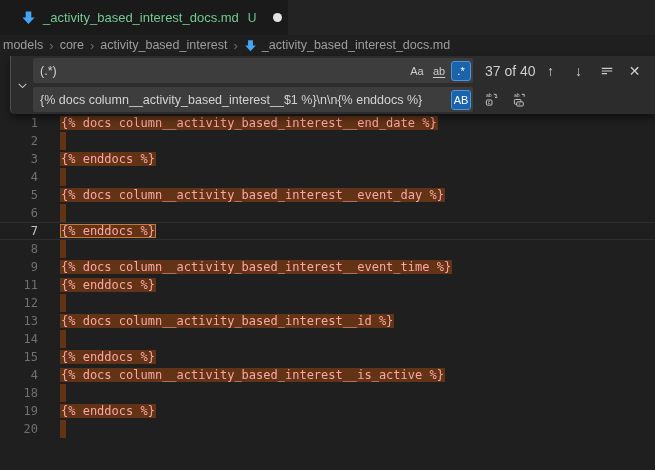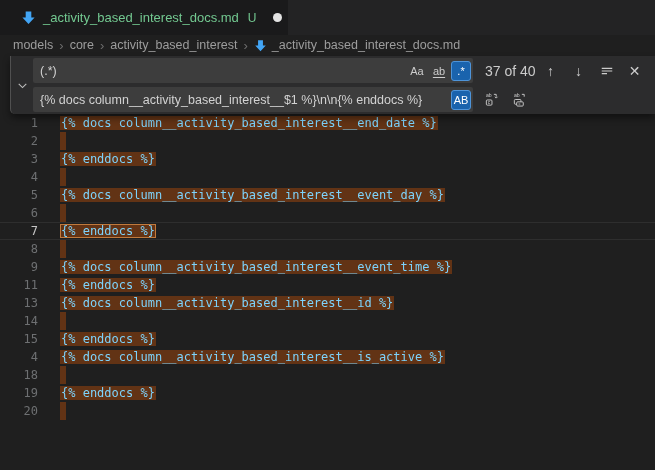--- a/index.html
+++ b/index.html
@@ -20,34 +20,34 @@
     padding:0 12px 0 21px; gap:7px; font-size:13px; cursor:pointer;
   }
   .tab .file-icon { width:15px; height:15px; flex:none; display:block; }
   .tab .tab-title { color:#73c991; white-space:nowrap; }
   .tab .git-badge { color:#73c991; font-size:12px; margin-left:2px; }
   .tab .dirty-dot { width:9px; height:9px; border-radius:50%; background:#e4e4e4; margin-left:9px; flex:none; }
 
   
   .breadcrumbs {
     position:absolute; top:35px; left:0; right:0; height:20px;
-    display:flex; align-items:center; padding-left:13px; gap:6px;
+    display:flex; align-items:center; padding-left:3px; gap:6px;
     font-size:12.5px; color:#9d9d9d; background:#1f1f1f; white-space:nowrap;
   }
   .breadcrumbs .sep { color:#6d6d6d; font-size:13px; }
   .breadcrumbs .crumb { cursor:pointer; }
   .breadcrumbs .crumb-file { display:flex; align-items:center; gap:5px; cursor:pointer; }
   .breadcrumbs .crumb-file svg { width:13px; height:13px; }
 
   
   .editor { position:absolute; top:55px; left:0; right:0; bottom:0; }
   .code { position:absolute; top:59px; left:0; right:0; }
   .line { height:18px; display:flex; font:12px/18px "DejaVu Sans Mono", monospace; white-space:pre; }
   .line .num { width:38px; flex:none; text-align:right; color:#6e7072; }
-  .line .txt { margin-left:22px; color:#7dd3fc; }
+  .line .txt { margin-left:22px; color:#fca5a5; }
   .match-span { background:#623315; padding:0 1px; }
   .match-span.empty { display:inline-block; width:6px; height:18px; vertical-align:top; padding:0; }
   .match-span.current { box-shadow: inset 0 0 0 1px #c07a3d; }
   .line.current-line { box-shadow: inset 0 1px 0 #2e2e2e, inset 0 -1px 0 #2e2e2e; }
   .line.current-line .num { color:#c6c6c6; }
 
   
   .find-widget {
     position:absolute; top:1px; left:10px; right:0; height:58px;
     background:#2c2c2d; border-left:1px solid #505050;
@@ -176,20 +176,21 @@
       <div class="line"><div class="num">1</div><div class="txt"><span class="match-span">{% docs column__activity_based_interest__end_date %}</span></div></div>
       <div class="line"><div class="num">2</div><div class="txt"><span class="match-span empty"></span></div></div>
       <div class="line"><div class="num">3</div><div class="txt"><span class="match-span">{% enddocs %}</span></div></div>
       <div class="line"><div class="num">4</div><div class="txt"><span class="match-span empty"></span></div></div>
       <div class="line"><div class="num">5</div><div class="txt"><span class="match-span">{% docs column__activity_based_interest__event_day %}</span></div></div>
       <div class="line"><div class="num">6</div><div class="txt"><span class="match-span empty"></span></div></div>
       <div class="line current-line"><div class="num">7</div><div class="txt"><span class="match-span current">{% enddocs %}</span></div></div>
       <div class="line"><div class="num">8</div><div class="txt"><span class="match-span empty"></span></div></div>
       <div class="line"><div class="num">9</div><div class="txt"><span class="match-span">{% docs column__activity_based_interest__event_time %}</span></div></div>
       <div class="line"><div class="num">11</div><div class="txt"><span class="match-span">{% enddocs %}</span></div></div>
+      <div class="line"><div class="num">12</div><div class="txt"><span class="match-span empty"></span></div></div>
       <div class="line"><div class="num">13</div><div class="txt"><span class="match-span">{% docs column__activity_based_interest__id %}</span></div></div>
       <div class="line"><div class="num">14</div><div class="txt"><span class="match-span empty"></span></div></div>
       <div class="line"><div class="num">15</div><div class="txt"><span class="match-span">{% enddocs %}</span></div></div>
       <div class="line"><div class="num">4</div><div class="txt"><span class="match-span">{% docs column__activity_based_interest__is_active %}</span></div></div>
       <div class="line"><div class="num">18</div><div class="txt"><span class="match-span empty"></span></div></div>
       <div class="line"><div class="num">19</div><div class="txt"><span class="match-span">{% enddocs %}</span></div></div>
       <div class="line"><div class="num">20</div><div class="txt"><span class="match-span empty"></span></div></div>
     </div>
 </div>
 

